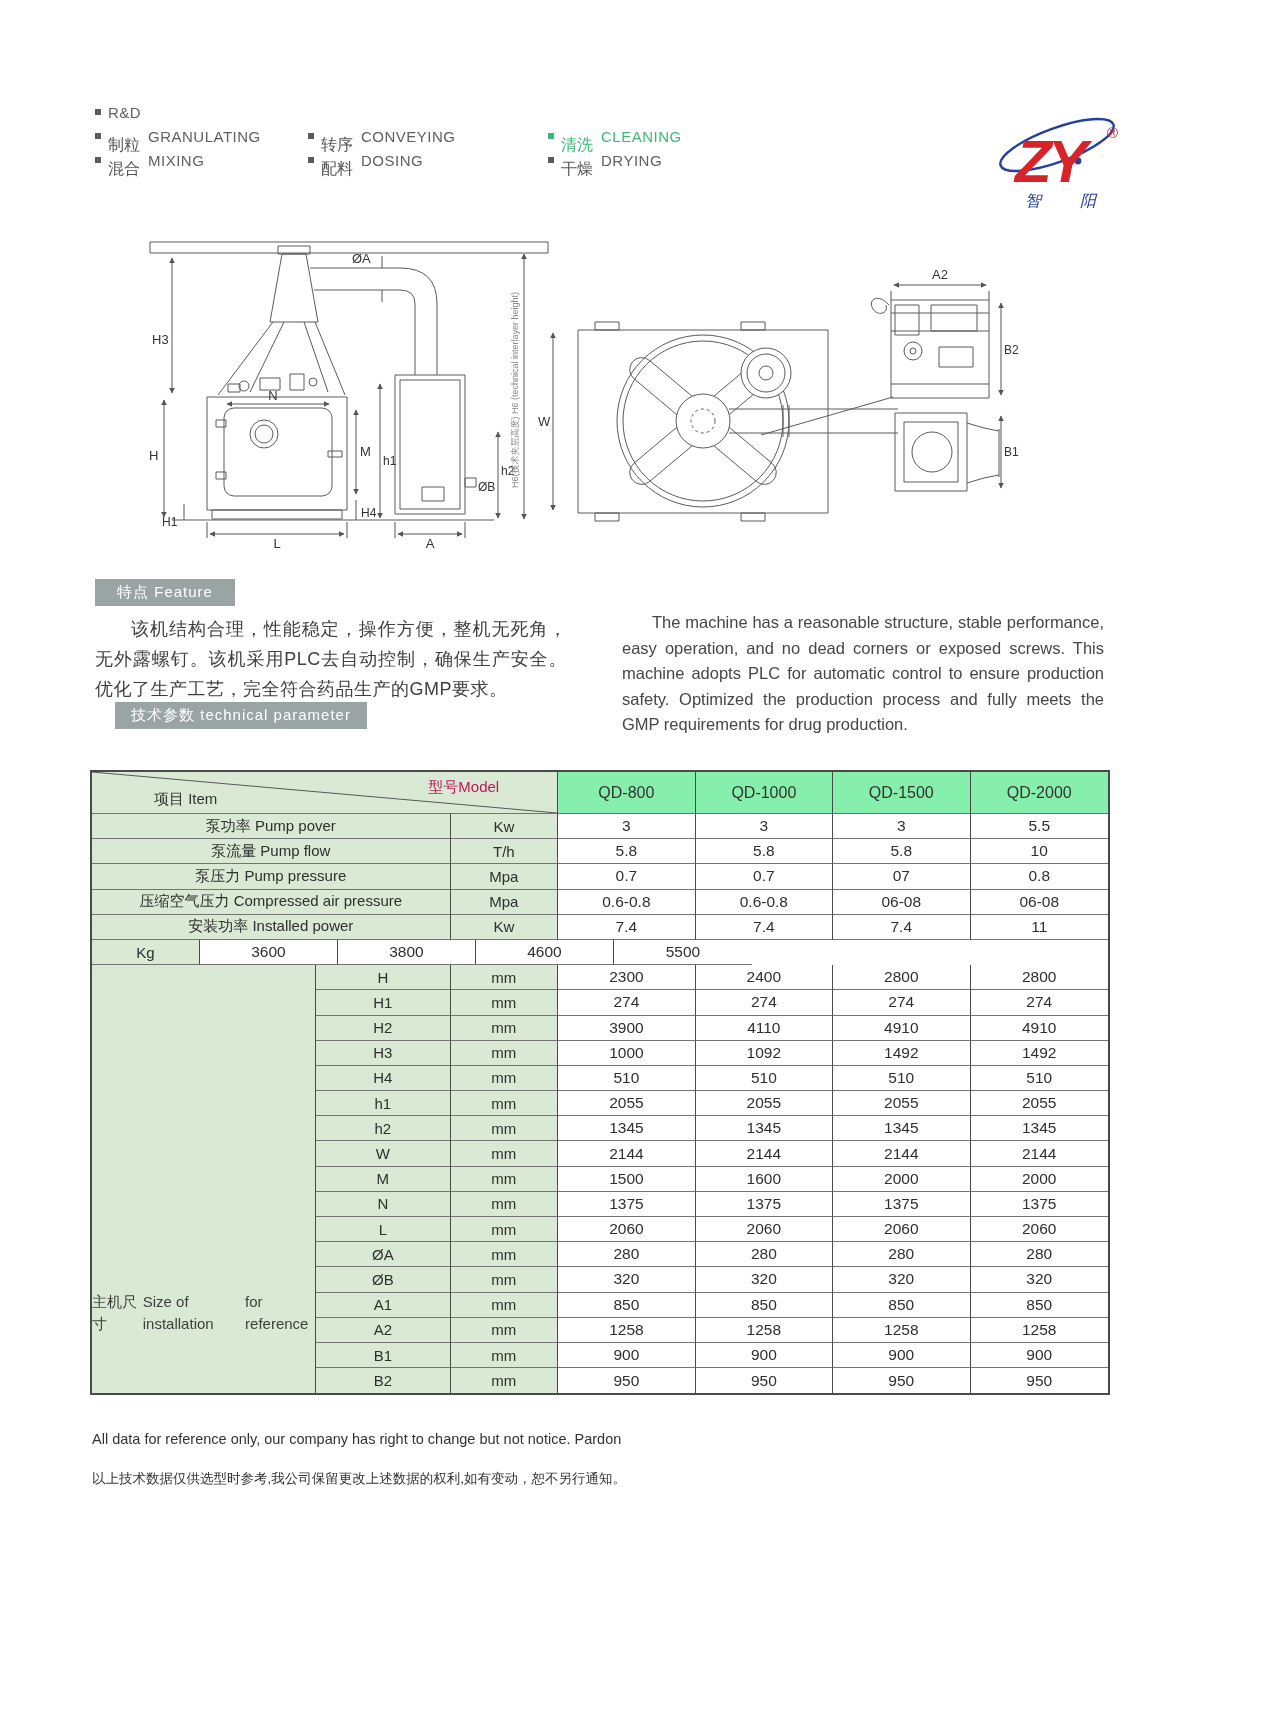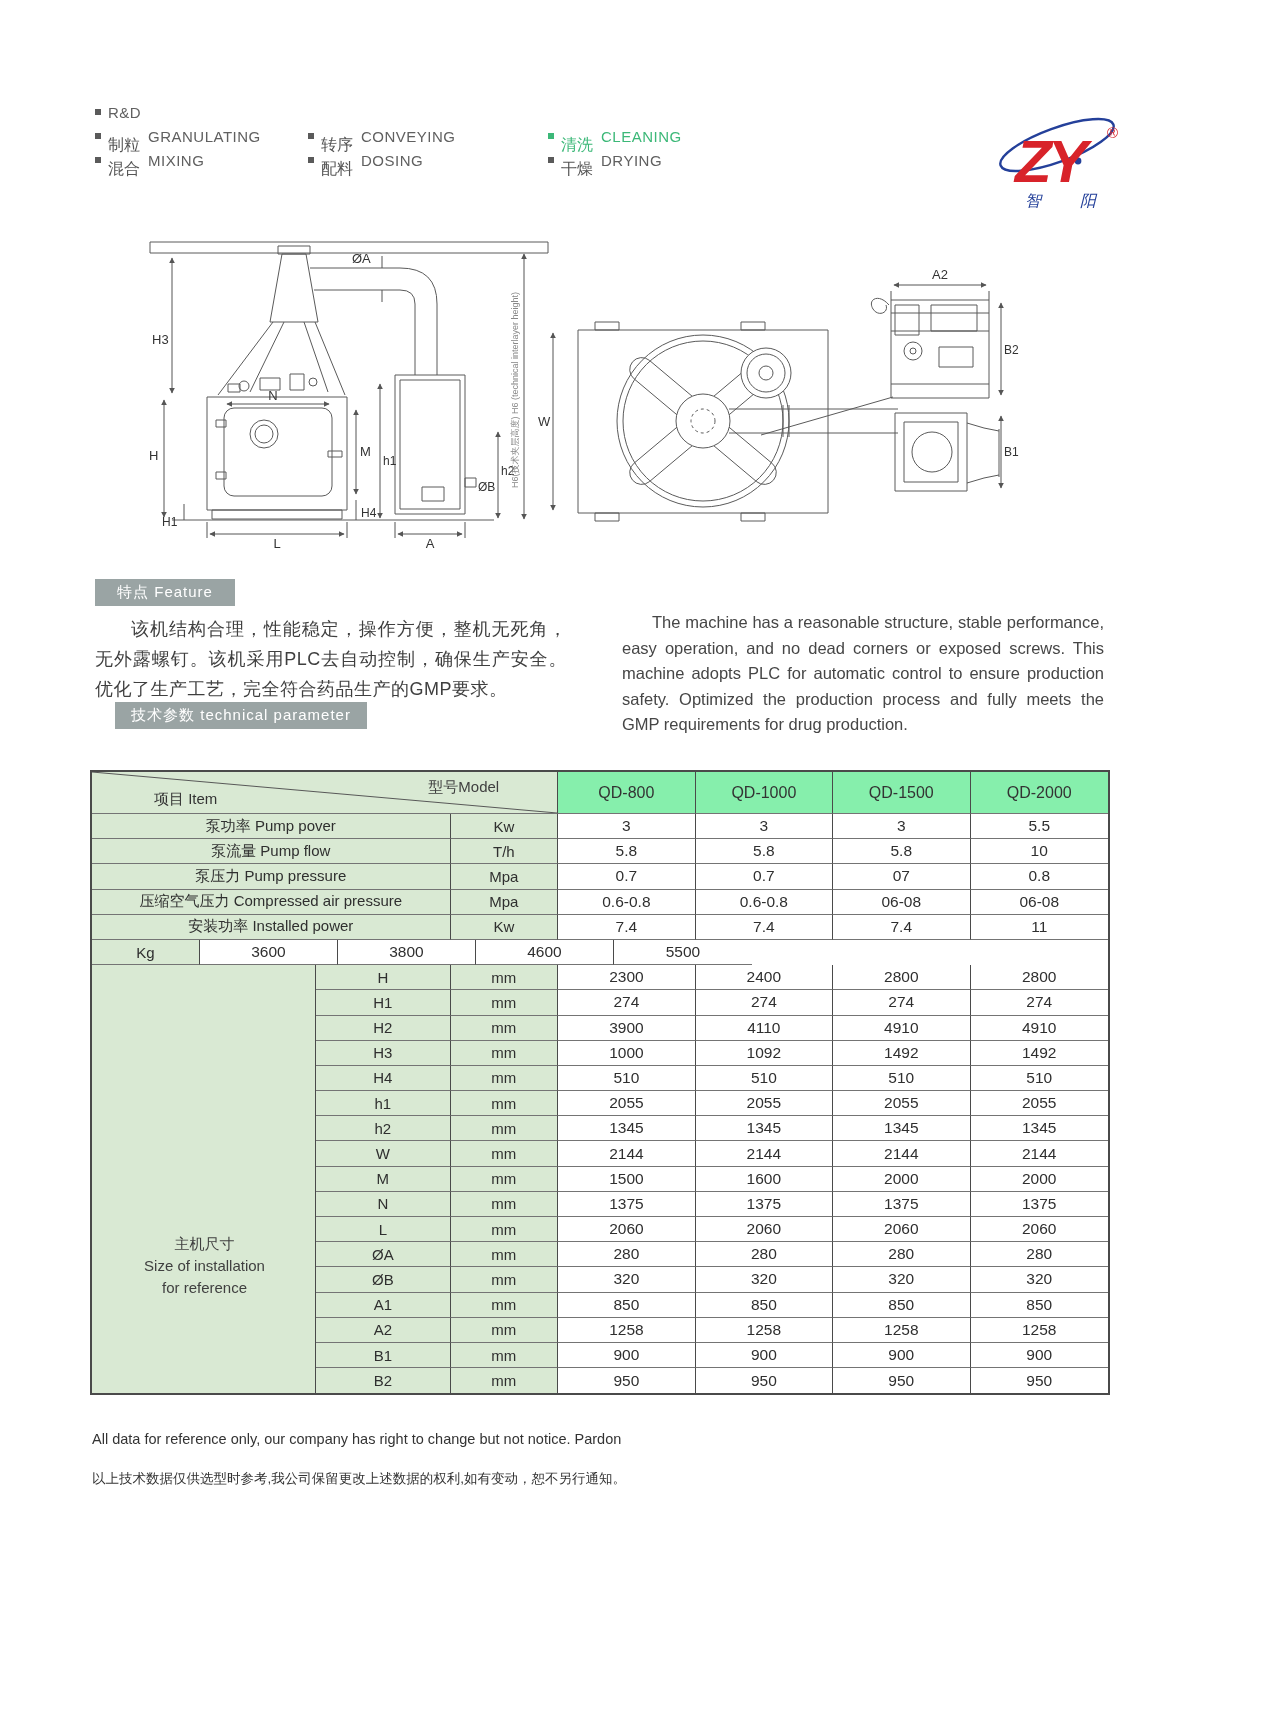--- a/index.html
+++ b/index.html
@@ -43,32 +43,32 @@
     border-right:1px solid #4a4a4a;border-bottom:1.5px solid #747474;
     display:flex;align-items:center;justify-content:center;
     font-size:15px;color:#2f2f2f;overflow:hidden;white-space:nowrap;
   }
   .cell.last{border-right:none;}
   .green{background:#d9e9d3;}
   .mhead{width:138px;background:#86efac;font-size:16px;color:#333;}
   .corner{width:468px;position:relative;display:block;}
   .corner svg{position:absolute;left:0;top:0;width:100%;height:100%;}
   .corner .ci{position:absolute;left:62px;bottom:4px;font-size:15px;color:#333;}
-  .corner .cm{position:absolute;right:58px;top:6px;font-size:15px;color:#404040;}
+  .corner .cm{position:absolute;right:58px;top:6px;font-size:15px;color:#be185d;}
   .c-label{width:360px;}
   .c-unit{width:108px;}
   .c-val{width:138px;font-size:15.5px;background:#fff;}
   .c-gspacer{width:225px;border-bottom:none;}
   .c-letter{width:135px;}
   [data-repeat] > .trow:last-child .cell{border-bottom:none;}
   .specwrap > .trow:last-child .cell{border-bottom:1.5px solid #747474;}
   .dimwrap{position:relative;}
   .group-label{
     position:absolute;left:0;top:0;width:225px;height:100%;
-    display:flex;flex-direction:column;align-items:center;padding-top:268px;
+    display:flex;flex-direction:row;align-items:center;padding-top:268px;
     font-size:15px;color:#3f3f3f;line-height:22px;pointer-events:none;
   }
 
   .footnote-zh{font-size:13.5px;color:#333;}
   .footnote-en{font-size:14.5px;color:#333;}
 </style>
 </head>
 <body>
 
 <div class="page">

